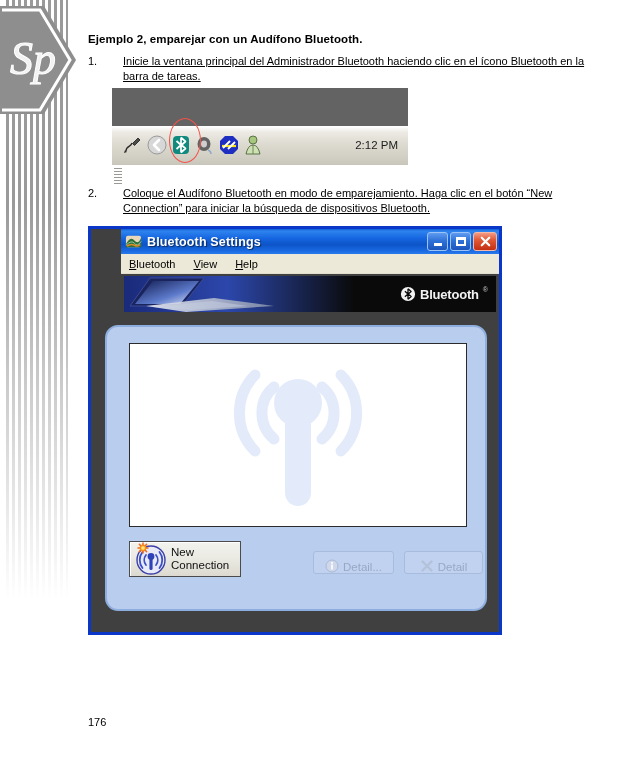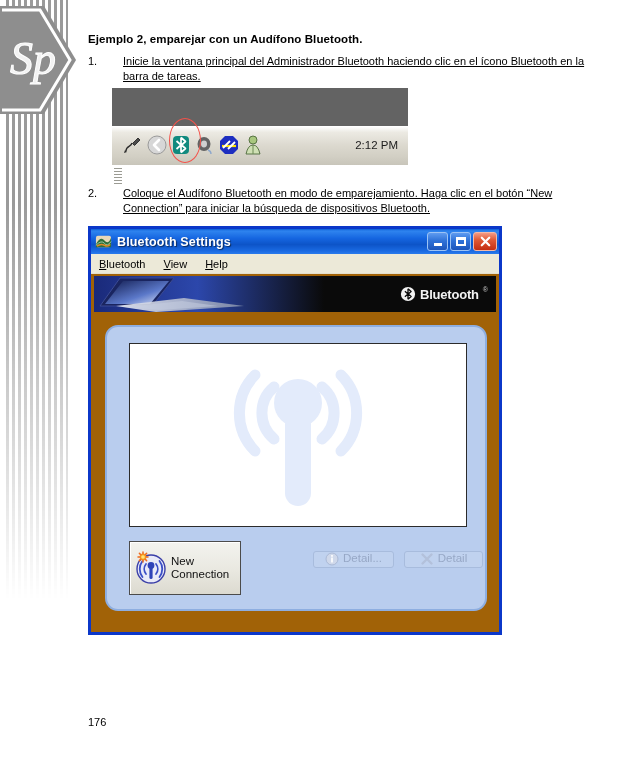--- a/index.html
+++ b/index.html
@@ -36,21 +36,21 @@
   .tray-ico{width:22px;height:22px;display:block;}
   #tb-clock{position:absolute;right:10px;top:40px;height:34px;display:flex;align-items:center;
     font-size:11.5px;color:#1c1c1c;font-family:"Liberation Sans",sans-serif;}
   #tb-ellipse{position:absolute;left:57px;top:30px;width:30px;height:43px;
     border:1.5px solid #f4524a;border-radius:50%;}
   #tb-handle{position:absolute;left:2px;top:41px;width:8px;height:16px;
     background:repeating-linear-gradient(to bottom,#9b9b93 0,#9b9b93 1px,transparent 1px,transparent 3px);}
 
   
   #bt-window{position:absolute;left:88px;top:226px;width:414px;height:409px;
-    border:3px solid #0b37c9;background:#a16207;box-sizing:border-box;}
+    border:3px solid #0b37c9;background:#404040;box-sizing:border-box;padding-left:30px;}
   #bt-titlebar{height:25px;
     background:linear-gradient(to bottom,#0b5fd6 0%,#2f84ef 8%,#1565e0 38%,#0d54c8 62%,#1a6ae2 88%,#2a7bec 100%);
     display:flex;align-items:center;padding:0 2px 0 4px;position:relative;}
   #bt-titleicon{width:17px;height:17px;flex:0 0 17px;margin-right:5px;}
   #bt-titletext{color:#fff;font-size:12.5px;font-weight:bold;
     text-shadow:1px 1px 1px rgba(0,0,0,.55);flex:1;letter-spacing:.15px;}
   .winbtn{width:21px;height:19px;margin-left:2px;border-radius:3px;
     display:flex;align-items:center;justify-content:center;box-sizing:border-box;}
   .winbtn.min,.winbtn.max{background:linear-gradient(to bottom,#5f9bf0 0%,#2f72d8 45%,#1c55bb 100%);
     border:1px solid #9cc3f5;}
@@ -66,27 +66,27 @@
   #bt-banner-logo .bttxt{color:#f2f2f2;font-size:13px;font-weight:bold;letter-spacing:-.2px;}
   #bt-banner-logo .reg{color:#c8c8c8;font-size:7px;align-self:flex-start;margin-top:10px;}
 
   #bt-bluepanel{position:absolute;left:14px;top:96px;width:382px;height:286px;
     background:#b9cdee;border:2px solid #8eaee0;border-radius:13px;box-sizing:border-box;}
   #bt-list{position:absolute;left:22px;top:16px;width:338px;height:184px;
     background:#fff;border:1px solid #2b2b2b;box-sizing:border-box;overflow:hidden;}
   #bt-watermark{position:absolute;left:50%;top:50%;transform:translate(-50%,-50%);}
 
   #bt-buttons{position:absolute;left:22px;top:214px;right:16px;height:52px;}
-  #new-conn-btn{position:absolute;left:0;top:0;width:112px;height:54px;
+  #new-conn-btn{position:absolute;left:0;top:0;width:112px;height:36px;
     background:linear-gradient(to bottom,#f3f3ef 0%,#e9e8e0 55%,#dcdad0 100%);
     border:1px solid #4b4b4b;box-shadow:inset 1px 1px 0 #ffffff;
     display:flex;align-items:center;padding-left:4px;box-sizing:border-box;}
   #new-conn-btn .lbl{font-size:11.5px;color:#111;line-height:13px;margin-left:3px;}
-  .flatbtn{position:absolute;top:10px;height:17px;border:1px solid #a8bcdd;border-radius:3px;
-    display:flex;align-items:flex-start;justify-content:center;gap:4px;
+  .flatbtn{position:absolute;top:10px;height:23px;border:1px solid #a8bcdd;border-radius:3px;
+    display:flex;align-items:flex-end;justify-content:center;gap:4px;
     background:rgba(255,255,255,.10);color:#97a8c6;font-size:11.5px;box-sizing:border-box;}
   #detail-btn{left:184px;width:81px;}
   #delete-btn{left:275px;width:79px;}
 
   
   #page-number{position:absolute;left:88px;top:716px;font-size:11px;color:#000;}
 </style>
 </head>
 <body>
 

